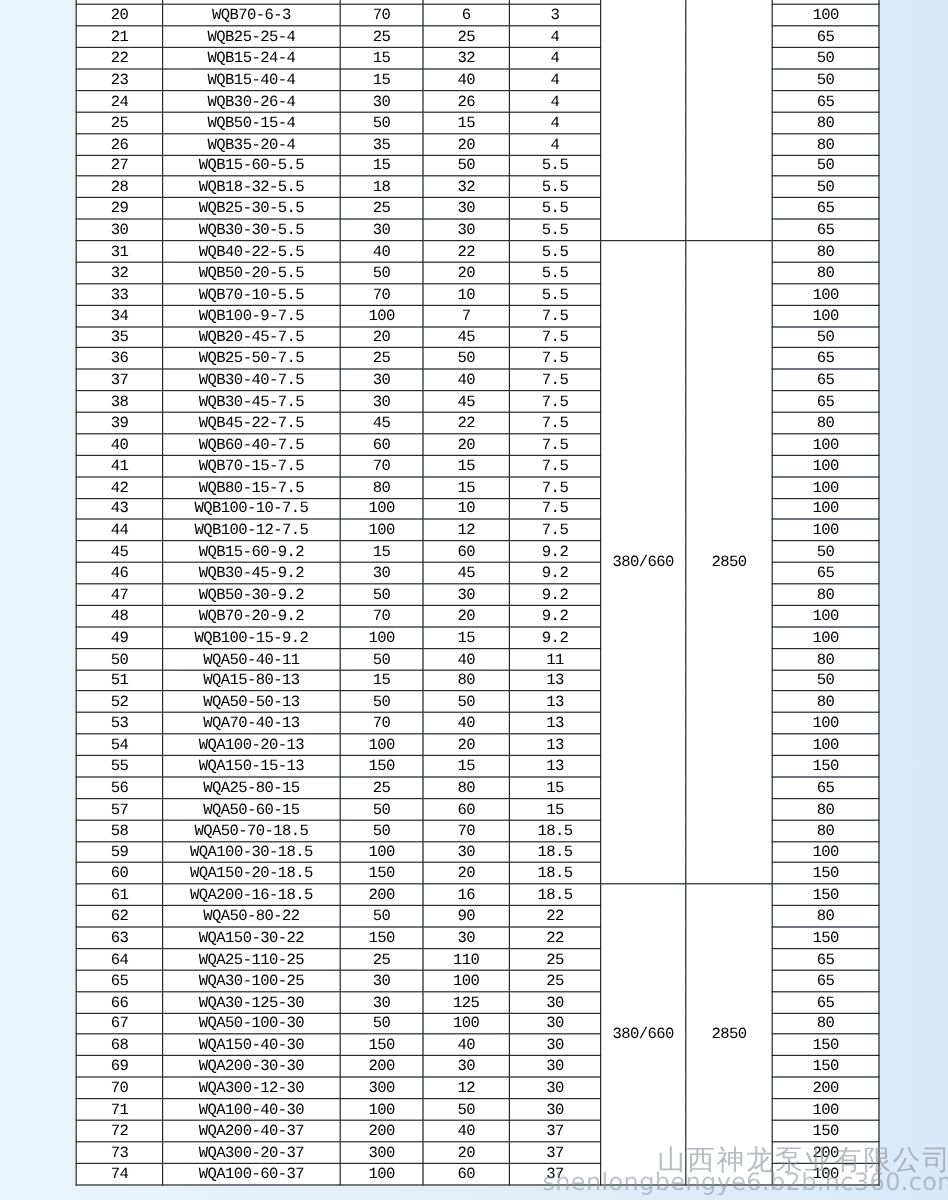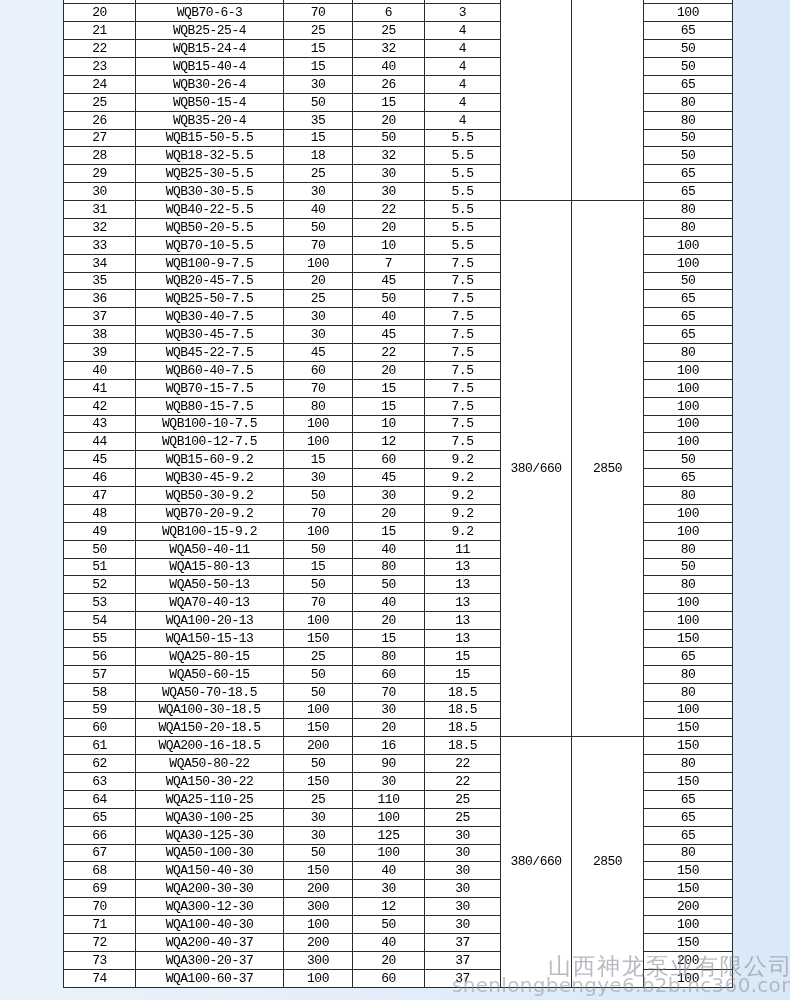--- a/index.html
+++ b/index.html
@@ -129,21 +129,21 @@
         <tr>
           <td>26</td>
           <td>WQB35-20-4</td>
           <td>35</td>
           <td>20</td>
           <td>4</td>
           <td>80</td>
         </tr>
         <tr>
           <td>27</td>
-          <td>WQB15-50-5.5</td>
+          <td>WQB15-60-5.5</td>
           <td>15</td>
           <td>50</td>
           <td>5.5</td>
           <td>50</td>
         </tr>
         <tr>
           <td>28</td>
           <td>WQB18-32-5.5</td>
           <td>18</td>
           <td>32</td>

